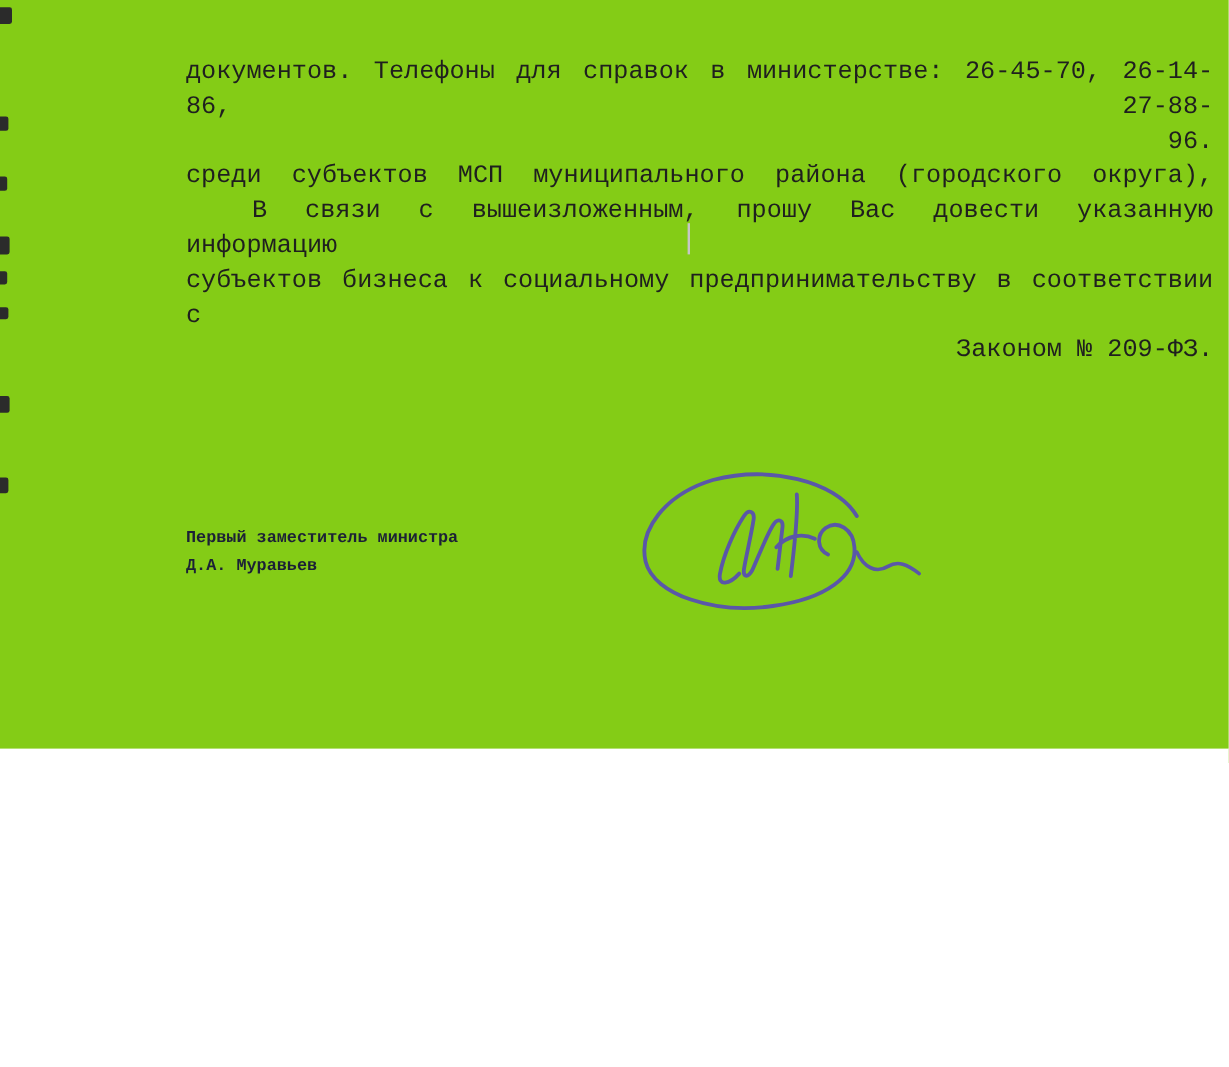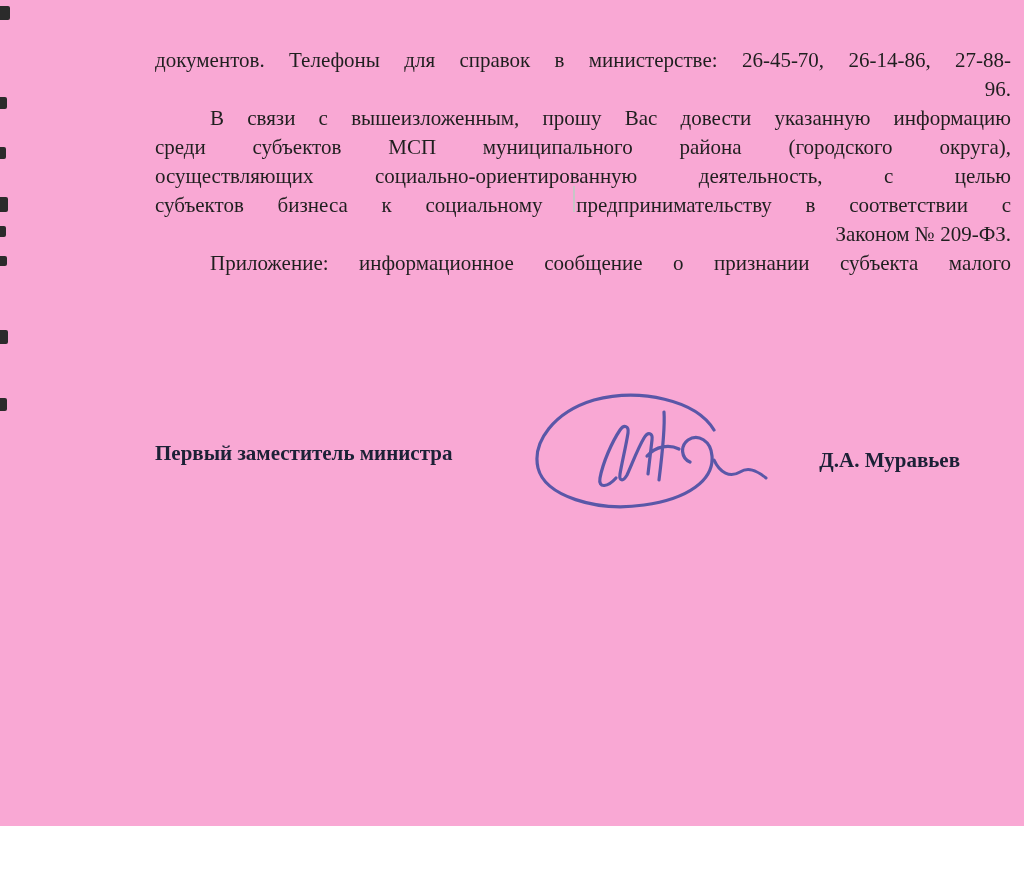--- a/index.html
+++ b/index.html
@@ -3,24 +3,24 @@
 <meta charset="utf-8">
 <style>
   html, body {
     margin: 0;
     padding: 0;
     background: #ffffff;
   }
   .page {
     position: relative;
     width: 1024px;
-    height: 826px;
-    background: #f9a8d4;
+    height: 624px;
+    background: #84cc16;
     overflow: hidden;
-    font-family: Liberation Serif, serif;
+    font-family: Liberation Mono, monospace;
   }
   .body-text {
     position: absolute;
     left: 155px;
     top: 46px;
     width: 856px;
     font-size: 21px;
     line-height: 29px;
     color: #1f1f1f;
   }
@@ -36,23 +36,24 @@
     text-indent: 55px;
   }
   .sig-row {
     position: absolute;
     left: 155px;
     top: 441px;
     width: 805px;
     display: flex;
     justify-content: space-between;
     align-items: flex-start;
-    font-size: 21px;
+    font-size: 14px;
     font-weight: bold;
     color: #1c2136;
+    flex-direction: column;
   }
   .sig-name {
     padding-top: 7px;
   }
   .signature-wrap {
     position: absolute;
     left: 528px;
     top: 386px;
     width: 248px;
     height: 130px;
@@ -85,26 +86,24 @@
   <div class="scan-mark" style="top:256px; width:7px;  height:10px;"></div>
   <div class="scan-mark" style="top:330px; width:8px;  height:14px;"></div>
   <div class="scan-mark" style="top:398px; width:7px;  height:13px;"></div>
   <div class="scan-mark" style="top:877px; width:9px;  height:12px;"></div>
 
   <div class="scan-scratch"></div>
 
   <div class="body-text">
     <div class="line full">документов. Телефоны для справок в министерстве: 26-45-70, 26-14-86, 27-88-</div>
     <div class="line">96.</div>
+    <div class="line full">среди субъектов МСП муниципального района (городского округа),</div>
     <div class="line full indent">В связи с вышеизложенным, прошу Вас довести указанную информацию</div>
-    <div class="line full">среди субъектов МСП муниципального района (городского округа),</div>
-    <div class="line full">осуществляющих социально-ориентированную деятельность, с целью</div>
     <div class="line full">субъектов бизнеса к социальному предпринимательству в соответствии с</div>
     <div class="line">Законом № 209-ФЗ.</div>
-    <div class="line full indent">Приложение: информационное сообщение о признании субъекта малого</div>
   </div>
 
   <div class="sig-row">
     <span>Первый заместитель министра</span>
     <span class="sig-name">Д.А. Муравьев</span>
   </div>
 
   <div class="signature-wrap">
     <svg width="248" height="130" viewBox="0 0 248 130" fill="none" xmlns="http://www.w3.org/2000/svg">
 

